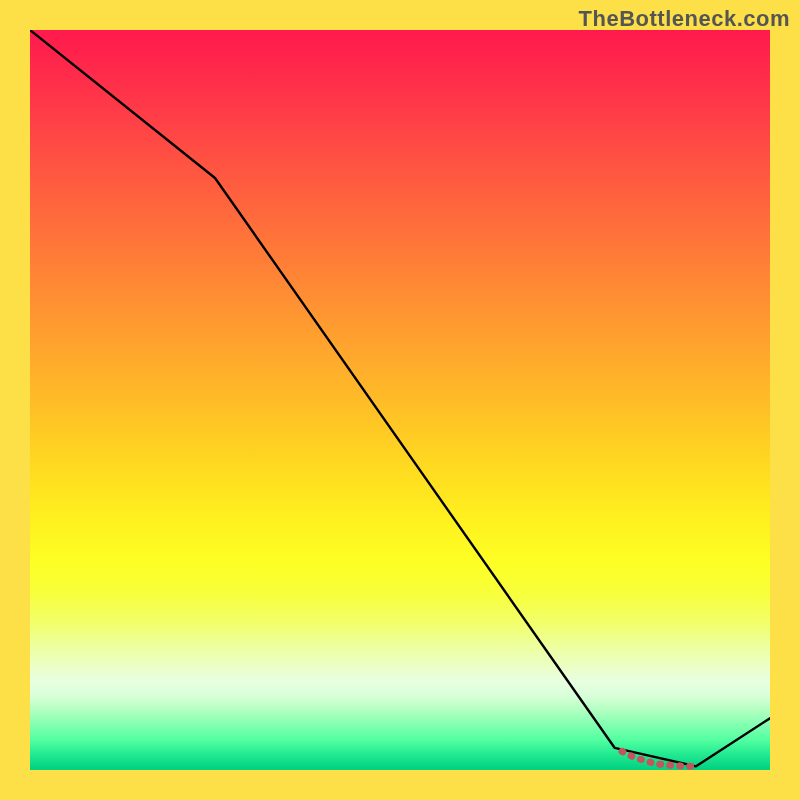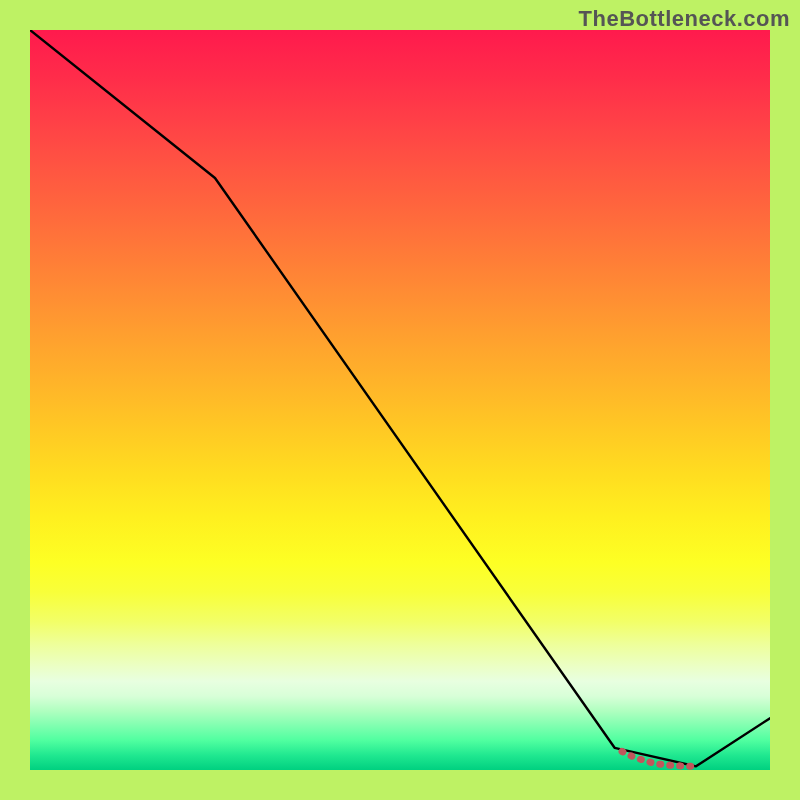--- a/index.html
+++ b/index.html
@@ -7,21 +7,21 @@
     padding: 0;
     width: 800px;
     height: 800px;
     background: #000;
     overflow: hidden;
   }
   .chart-container {
     position: relative;
     width: 800px;
     height: 800px;
-    background: #bef264;
+    background: #fde047;
   }
   .plot-area {
     position: absolute;
     left: 30px;
     top: 30px;
     width: 740px;
     height: 740px;
     background: linear-gradient(to bottom,
       #ff1a4d 0%,
       #ff2b4a 6%,

